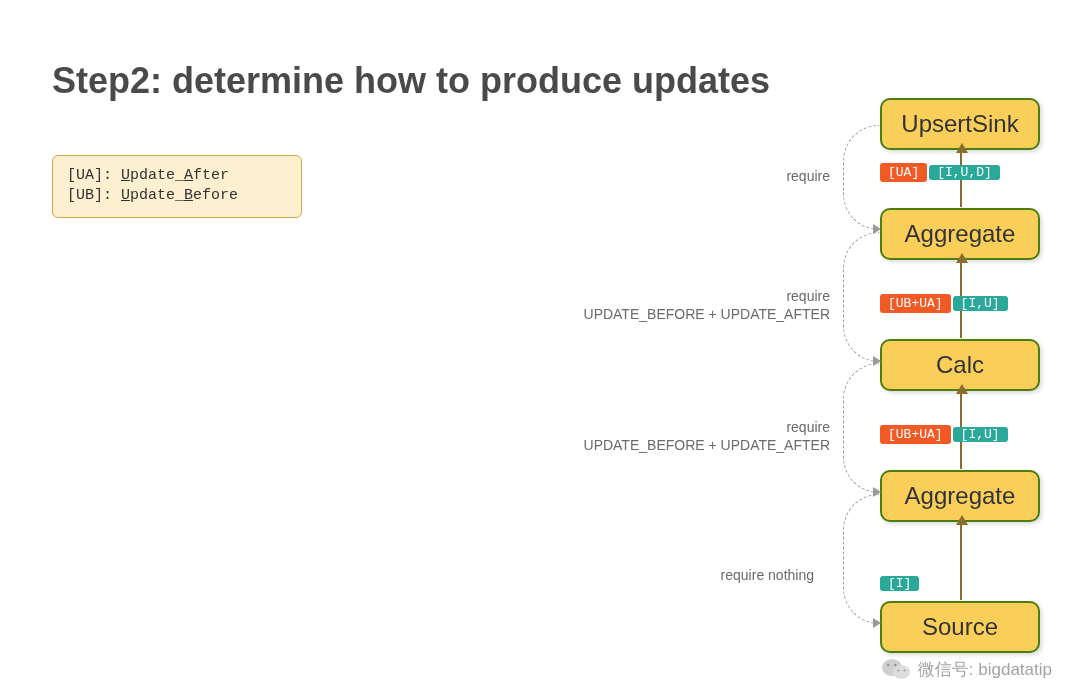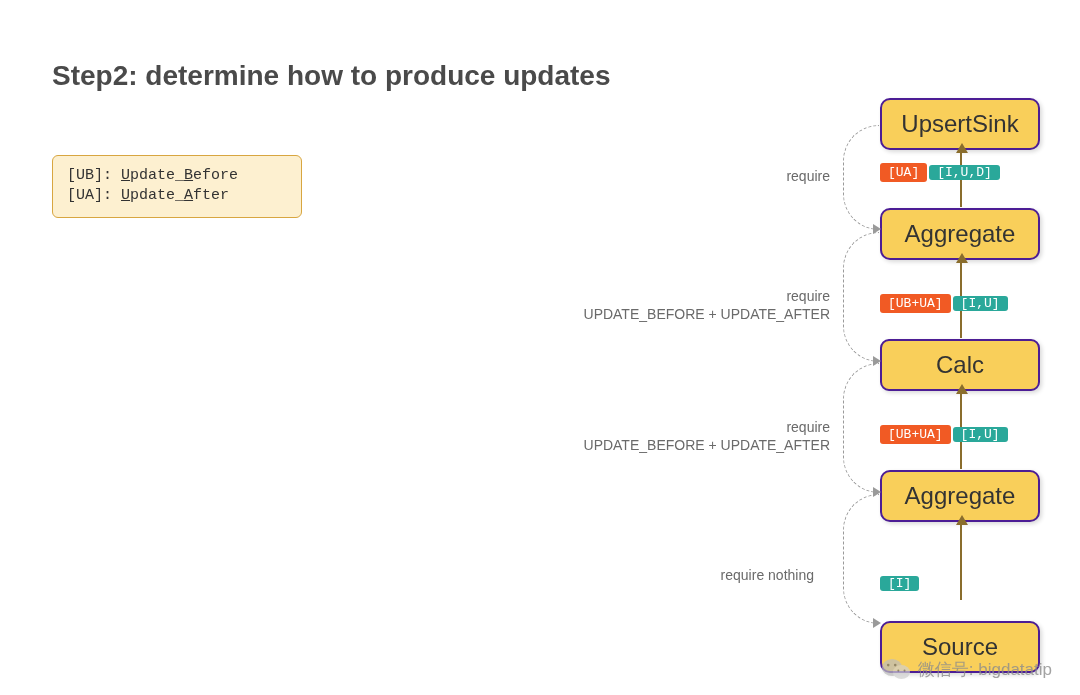--- a/index.html
+++ b/index.html
@@ -8,21 +8,21 @@
     height: 695px;
     position: relative;
     font-family: "Helvetica Neue", Arial, sans-serif;
     background: #fff;
     color: #444;
   }
   .title {
     position: absolute;
     top: 60px;
     left: 52px;
-    font-size: 28px;
+    font-size: 36px;
     font-weight: 700;
     color: #4a4a4a;
   }
   .legend {
     position: absolute;
     top: 155px;
     left: 52px;
     width: 250px;
     background: #fdf0d0;
     border: 1.5px solid #d8a640;
@@ -52,21 +52,21 @@
     font-size: 13px;
     padding: 0 8px;
     border-radius: 3px;
     white-space: nowrap;
   }
   .node {
     position: absolute;
     width: 160px;
     height: 52px;
     background: #f9cf5a;
-    border: 2px solid #4c1d95;
+    border: 2px solid #4d7c0f;
     border-radius: 10px;
     box-shadow: 2px 2px 4px rgba(0,0,0,0.15);
     display: flex;
     align-items: center;
     justify-content: center;
     font-size: 24px;
     color: #333;
     font-family: "Helvetica Neue", Arial, sans-serif;
   }
   .tag-stack {
@@ -128,24 +128,24 @@
   }
   .watermark svg { opacity: 0.7; }
 </style>
 </head>
 <body>
 
 <div class="title">Step2: determine how to produce updates</div>
 
 <div class="legend">
   <div>
-    <span>[UB]: </span><span class="underline">U</span><span>pdate_</span><span class="underline">B</span><span>efore</span>
+    <span>[UA]: </span><span class="underline">U</span><span>pdate_</span><span class="underline">A</span><span>fter</span>
   </div>
   <div>
-    <span>[UA]: </span><span class="underline">U</span><span>pdate_</span><span class="underline">A</span><span>fter</span>
+    <span>[UB]: </span><span class="underline">U</span><span>pdate_</span><span class="underline">B</span><span>efore</span>
   </div>
 </div>
 
 <div class="node" style="top:98px; left:880px;">
   <span>UpsertSink</span>
 </div>
 
 <div class="arrow-vert" style="top:152px; left:960px; height:55px;"></div>
 
 <div class="tag-stack" style="top:163px; left:880px;">
@@ -156,40 +156,40 @@
 <div class="node" style="top:208px; left:880px;">
   <span>Aggregate</span>
 </div>
 
 <div class="arrow-vert" style="top:262px; left:960px; height:76px;"></div>
 <div class="tag-stack" style="top:294px; left:880px;">
   <span class="updates-tag">[UB+UA]</span>
   <span class="inputs-tag">[I,U]</span>
 </div>
 
-<div class="node" style="top:339px; left:880px;border-radius:9px;">
+<div class="node" style="top:339px; left:880px;">
   <span>Calc</span>
 </div>
 
 <div class="arrow-vert" style="top:393px; left:960px; height:76px;"></div>
 <div class="tag-stack" style="top:425px; left:880px;">
   <span class="updates-tag">[UB+UA]</span>
   <span class="inputs-tag">[I,U]</span>
 </div>
 
 <div class="node" style="top:470px; left:880px;">
   <span>Aggregate</span>
 </div>
 
 <div class="arrow-vert" style="top:524px; left:960px; height:76px;"></div>
 <div class="tag-stack" style="top:576px; left:880px;">
   <span class="inputs-tag">[I]</span>
 </div>
 
-<div class="node" style="top:601px; left:880px;margin-top:20px;">
+<div class="node" style="top:601px; left:880px;">
   <span>Source</span>
 </div>
 
 <div class="dashed-arc" style="top:125px; left:843px; width:36px; height:105px;"></div>
 <div class="req-label" style="top:156px; left:600px; width:230px;">
   <div>require</div>
 </div>
 
 <div class="dashed-arc" style="top:232px; left:843px; width:36px; height:130px;"></div>
 <div class="req-label" style="top:276px; left:540px; width:290px;">

